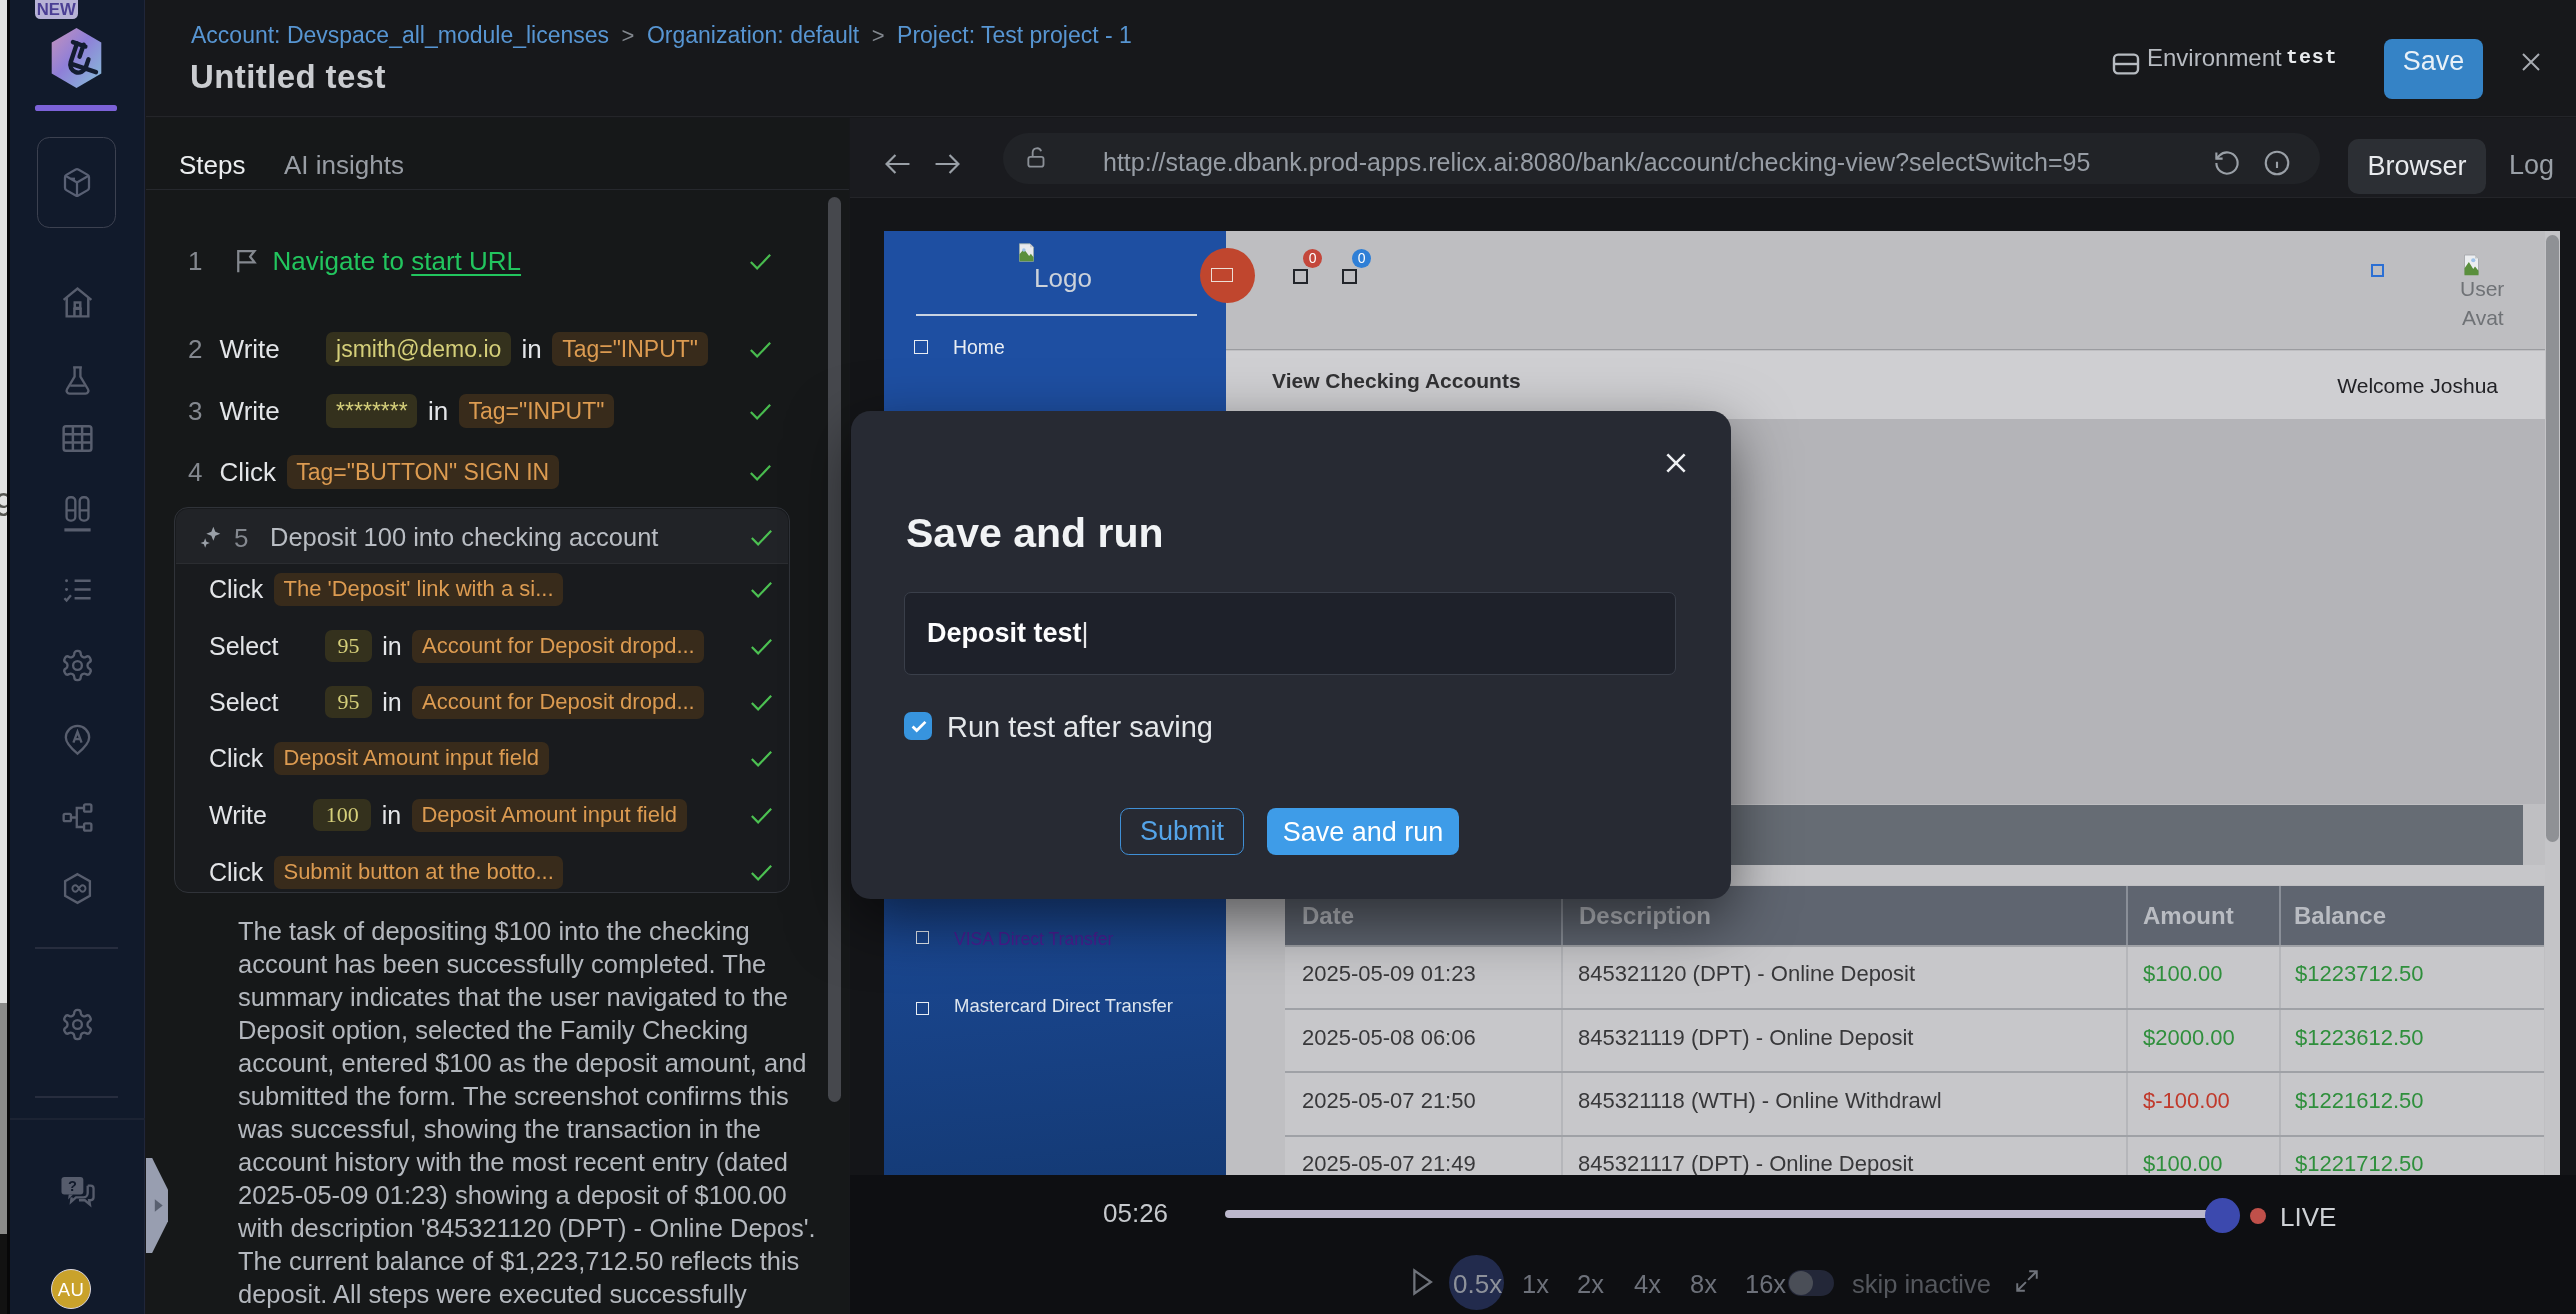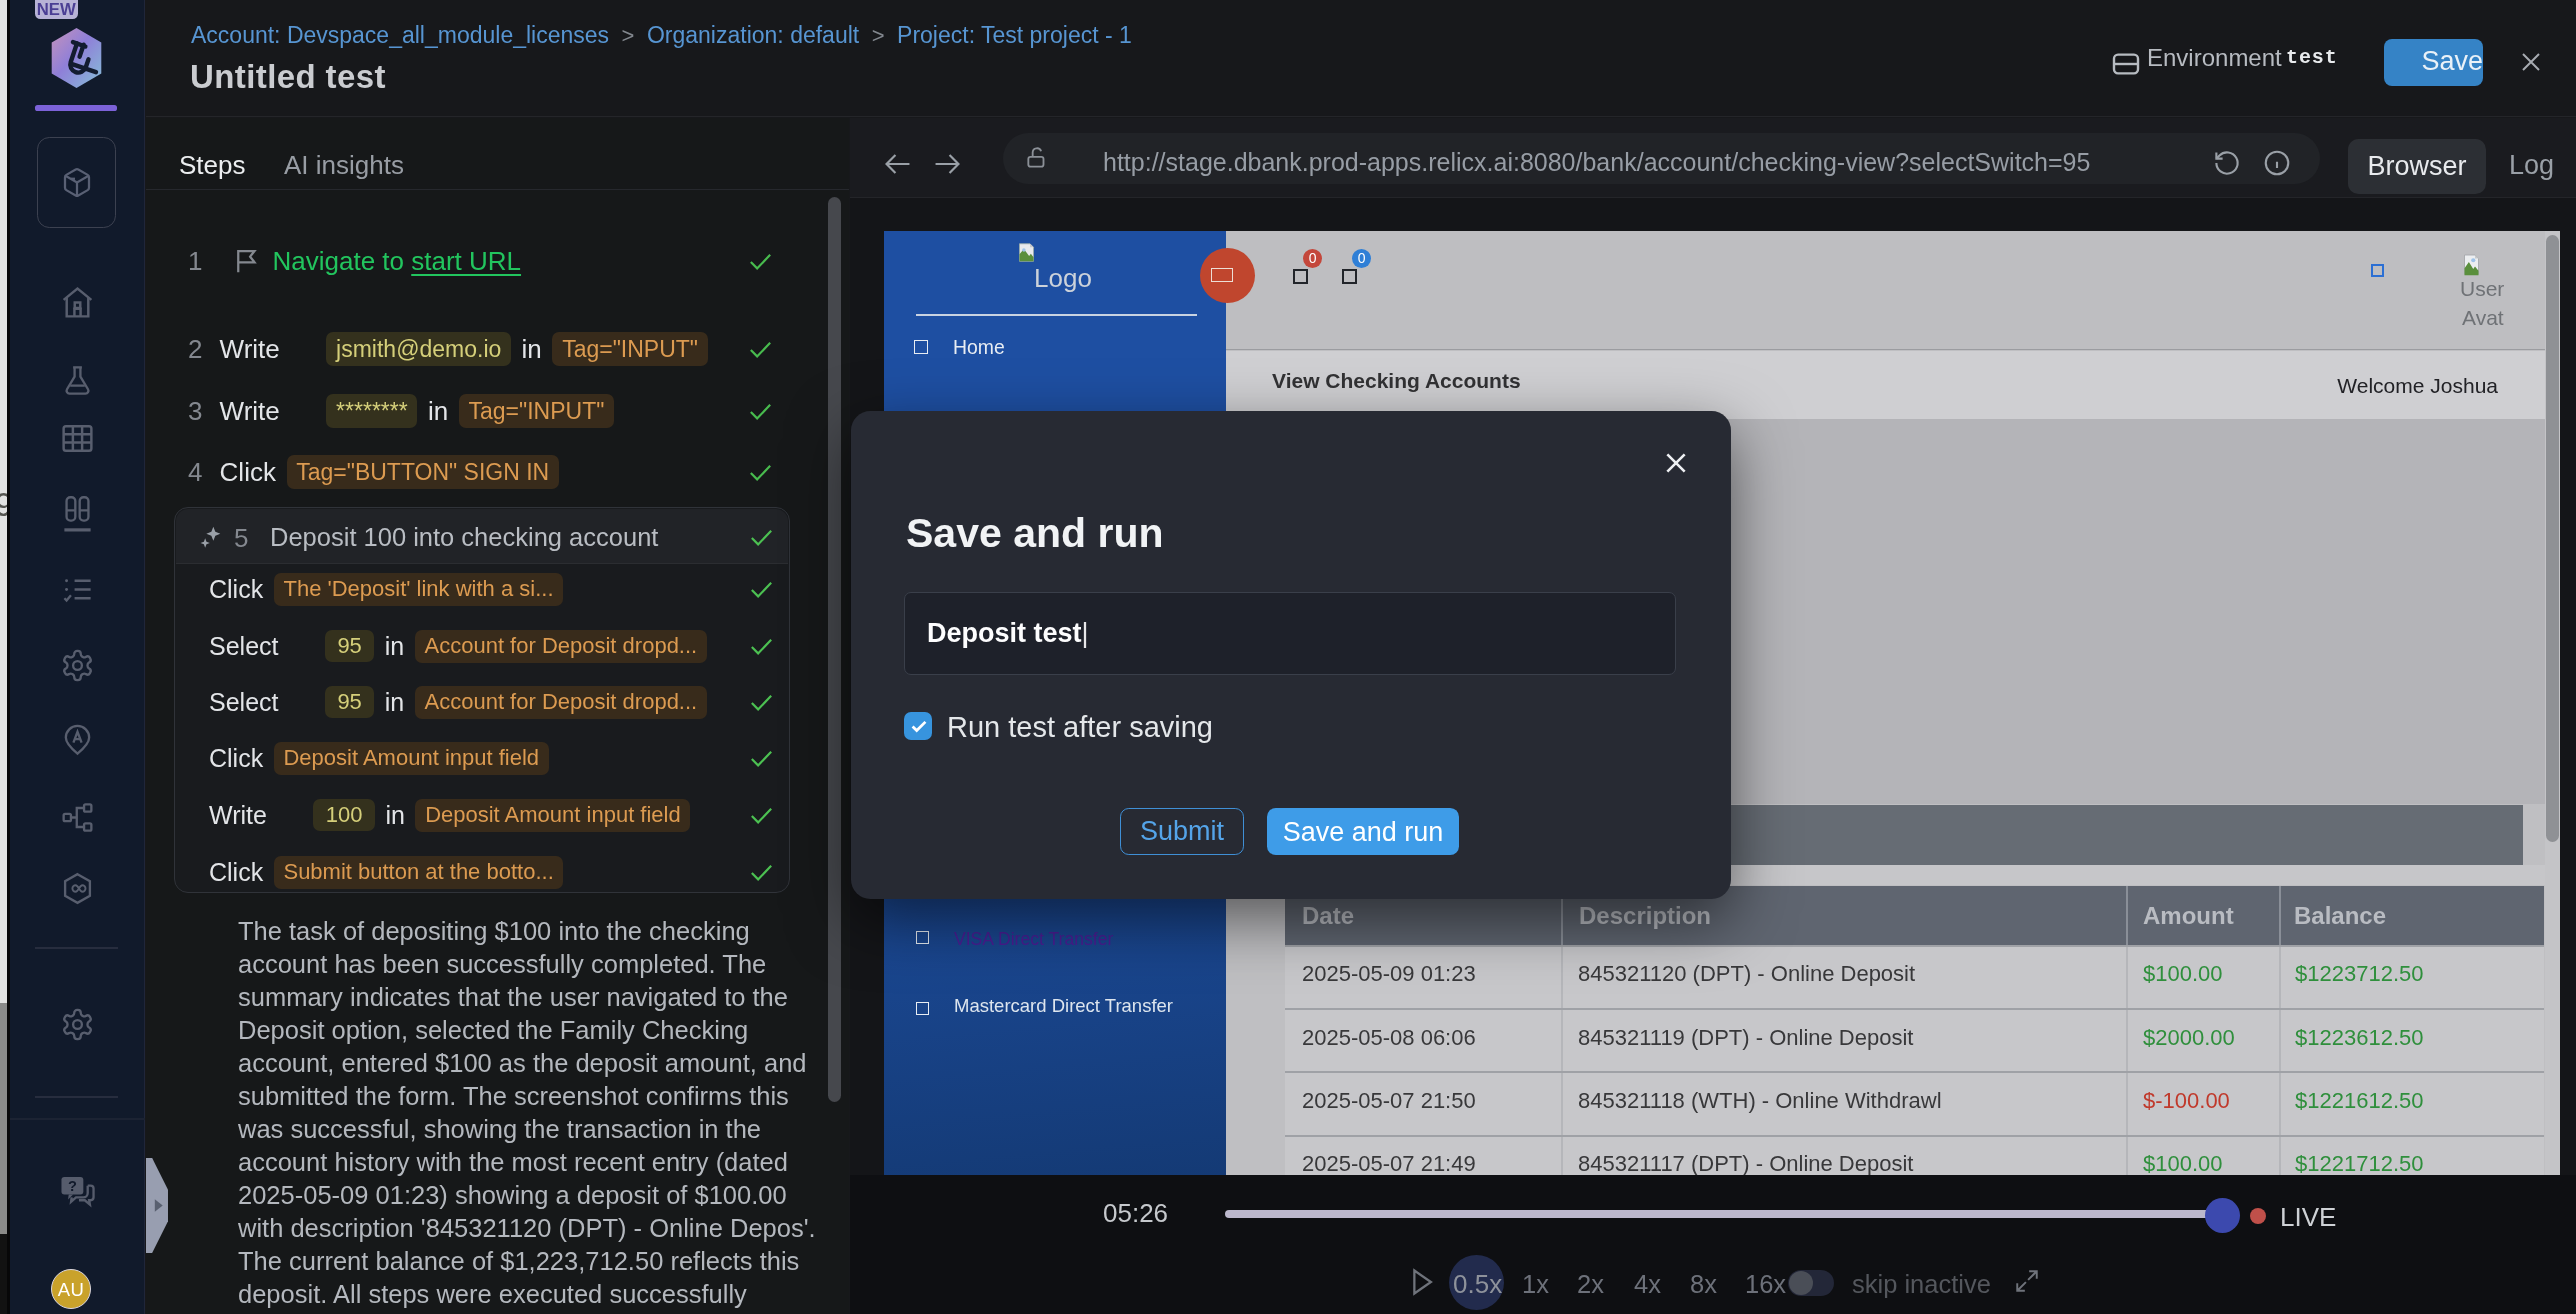--- a/index.html
+++ b/index.html
@@ -2,21 +2,21 @@
 <html style="font-size:14px"><head>
 <meta charset="utf-8">
 <style>
   * { margin:0; padding:0; box-sizing:border-box; }
   html,body { width:2576px; height:1314px; overflow:hidden; background:#17181b; font-family:"Liberation Sans", sans-serif; }
   .abs { position:absolute; }
   svg { display:block; }
   .chip { border-radius:7px; padding:3.5px 9.7px; font-size:23px; white-space:nowrap; }
   .sub .slab{font-size:25px;}
   .sub .chip{font-size:22px;padding:3.5px 9.7px;}
-  .sub .chip.val{padding:2.6px 12.3px;}
+  .sub .chip.val{padding:2.6px 12.3px;font-family:Liberation Serif, serif;}
   .chip.val { background:#34311d; color:#d5cf7a;margin-left:36px; }
   .chip.tag { background:#382b1b; color:#dc9b51; }
   .srow { position:absolute; display:flex; align-items:center; gap:10.6px; height:56px; }
   .srow{left:188px;}
   .snum { color:#84888f; font-size:26px; width:21px; }
   .slab { color:#e3e5e8; font-size:26px; }
   .sin  { color:#22c55e; font-size:26px; }
   .chk { position:absolute; }
 </style>
 </head>
@@ -128,21 +128,21 @@
 <div class="abs" style="left:146px;top:0;width:2430px;height:117px;background:#17181b;border-bottom:0.9px solid #242529;"></div>
 <div class="abs" style="left:191px;top:22px;font-size:23px;color:#5795d2;white-space:nowrap;">Account: Devspace_all_module_licenses <span style="color:#82878e;font-size:22px;">&nbsp;&gt;&nbsp;</span> Organization: default <span style="color:#82878e;font-size:22px;">&nbsp;&gt;&nbsp;</span> Project: Test project - 1</div>
 <div class="abs" style="left:190px;top:58px;font-size:33px;font-weight:bold;color:#caccd0;letter-spacing:0.4px;">Untitled test</div>
 <svg class="abs" style="left:2110px;top:48px;" width="32" height="32" viewBox="0 0 24 24" fill="none" stroke="#b7bbc1" stroke-width="1.8">
     <rect x="3" y="5" width="18" height="14" rx="3"></rect>
     <path d="M3 12h18"></path>
     <path d="M7.5 15.7h.01" stroke-width="2.4"></path>
   </svg>
 <div class="abs" style="left:2147px;top:44px;font-size:24px;color:#b7bbc1;">Environment</div>
 <div class="abs" style="left:2286px;top:46px;font-family:'Liberation Mono',monospace;font-size:20px;font-weight:bold;color:#e8eaed;letter-spacing:0.9px;">test</div>
-<div class="abs" style="left:2384px;top:39px;width:99px;height:47px;background:#3583c6;border-radius:8px;text-align:right;"><span style="font-size:27px;color:#e9f1f8;line-height:44px;">Save</span></div>
+<div class="abs" style="left:2384px;top:39px;width:99px;height:60px;background:#3583c6;border-radius:8px;text-align:center;"><span style="font-size:27px;color:#e9f1f8;line-height:44px;">Save</span></div>
 <svg class="abs" style="left:2519px;top:50px;" width="24" height="24" viewBox="0 0 24 24" fill="none" stroke="#a7abb1" stroke-width="2">
     <path d="M4 4 20 20M20 4 4 20"></path>
   </svg>
 
 <div class="abs" style="left:146px;top:118px;width:703px;height:1197px;background:#161819;"></div>
 <div class="abs" style="left:146px;top:118px;width:703px;height:72px;border-bottom:1.8px solid #26282d;"></div>
 <div class="abs" style="left:179px;top:150px;font-size:26px;color:#eceef0;">Steps</div>
 <div class="abs" style="left:284px;top:150px;font-size:26px;color:#989da4;">AI insights</div>
 
 <div class="srow" style="left:188px;top:233px;">

